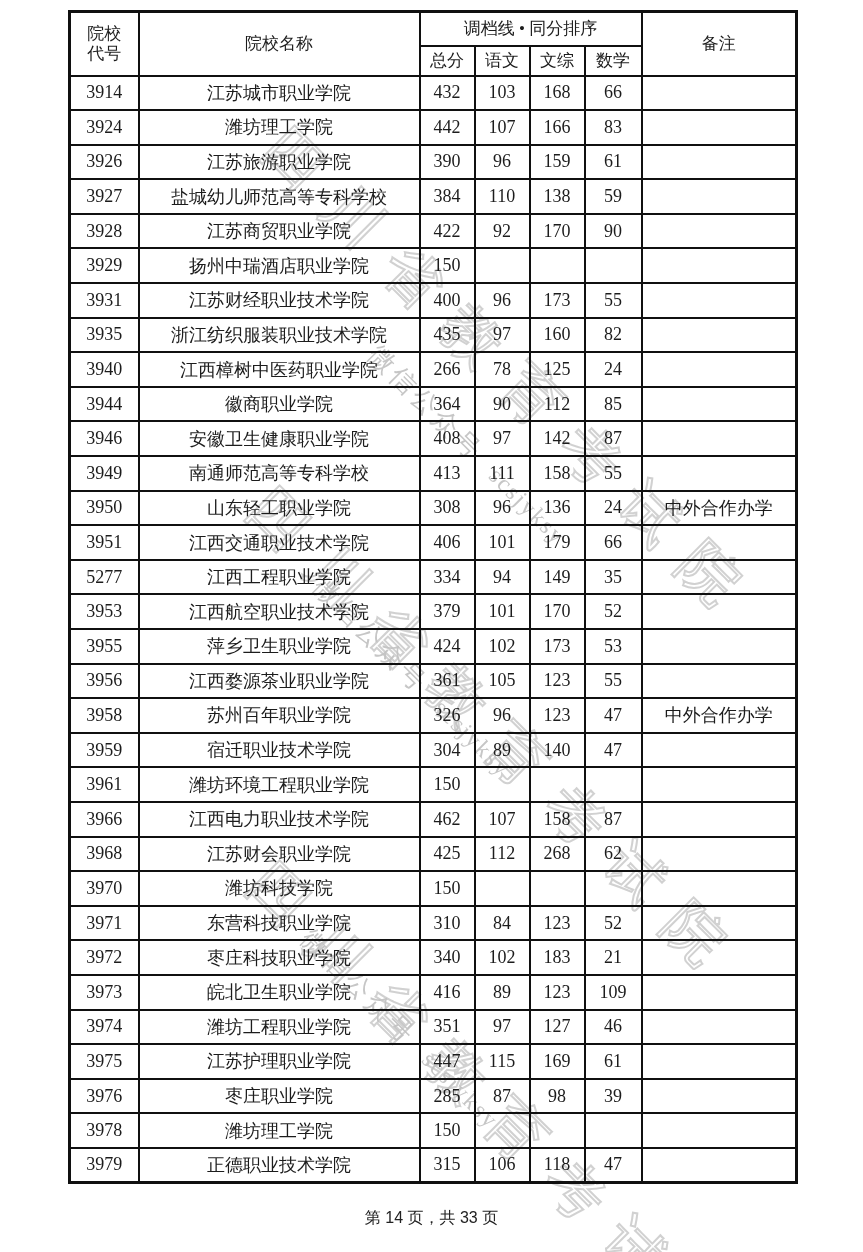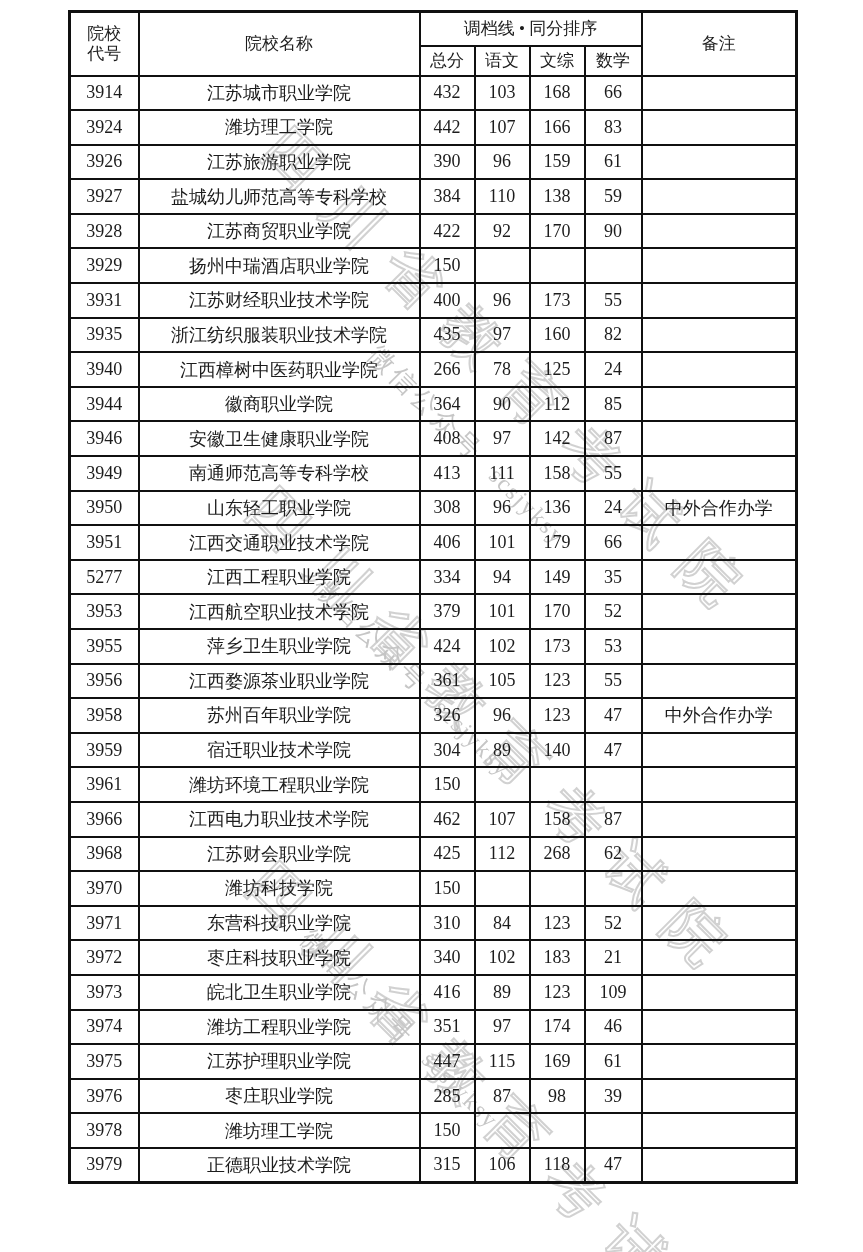--- a/index.html
+++ b/index.html
@@ -345,21 +345,21 @@
       <td class="cell-chinese">89</td>
       <td class="cell-wenzong">123</td>
       <td class="cell-math">109</td>
       <td class="cell-remark"></td>
     </tr>
         <tr>
       <td class="cell-code">3974</td>
       <td class="cell-name">潍坊工程职业学院</td>
       <td class="cell-total">351</td>
       <td class="cell-chinese">97</td>
-      <td class="cell-wenzong">174</td>
+      <td class="cell-wenzong">127</td>
       <td class="cell-math">46</td>
       <td class="cell-remark"></td>
     </tr>
         <tr>
       <td class="cell-code">3975</td>
       <td class="cell-name">江苏护理职业学院</td>
       <td class="cell-total">447</td>
       <td class="cell-chinese">115</td>
       <td class="cell-wenzong">169</td>
       <td class="cell-math">61</td>
@@ -388,14 +388,15 @@
       <td class="cell-name">正德职业技术学院</td>
       <td class="cell-total">315</td>
       <td class="cell-chinese">106</td>
       <td class="cell-wenzong">118</td>
       <td class="cell-math">47</td>
       <td class="cell-remark"></td>
     </tr>
       </tbody>
   </table>
 
+  <div class="footer">第 14 页，共 33 页</div>
 
 </div>
 
 </body></html>

